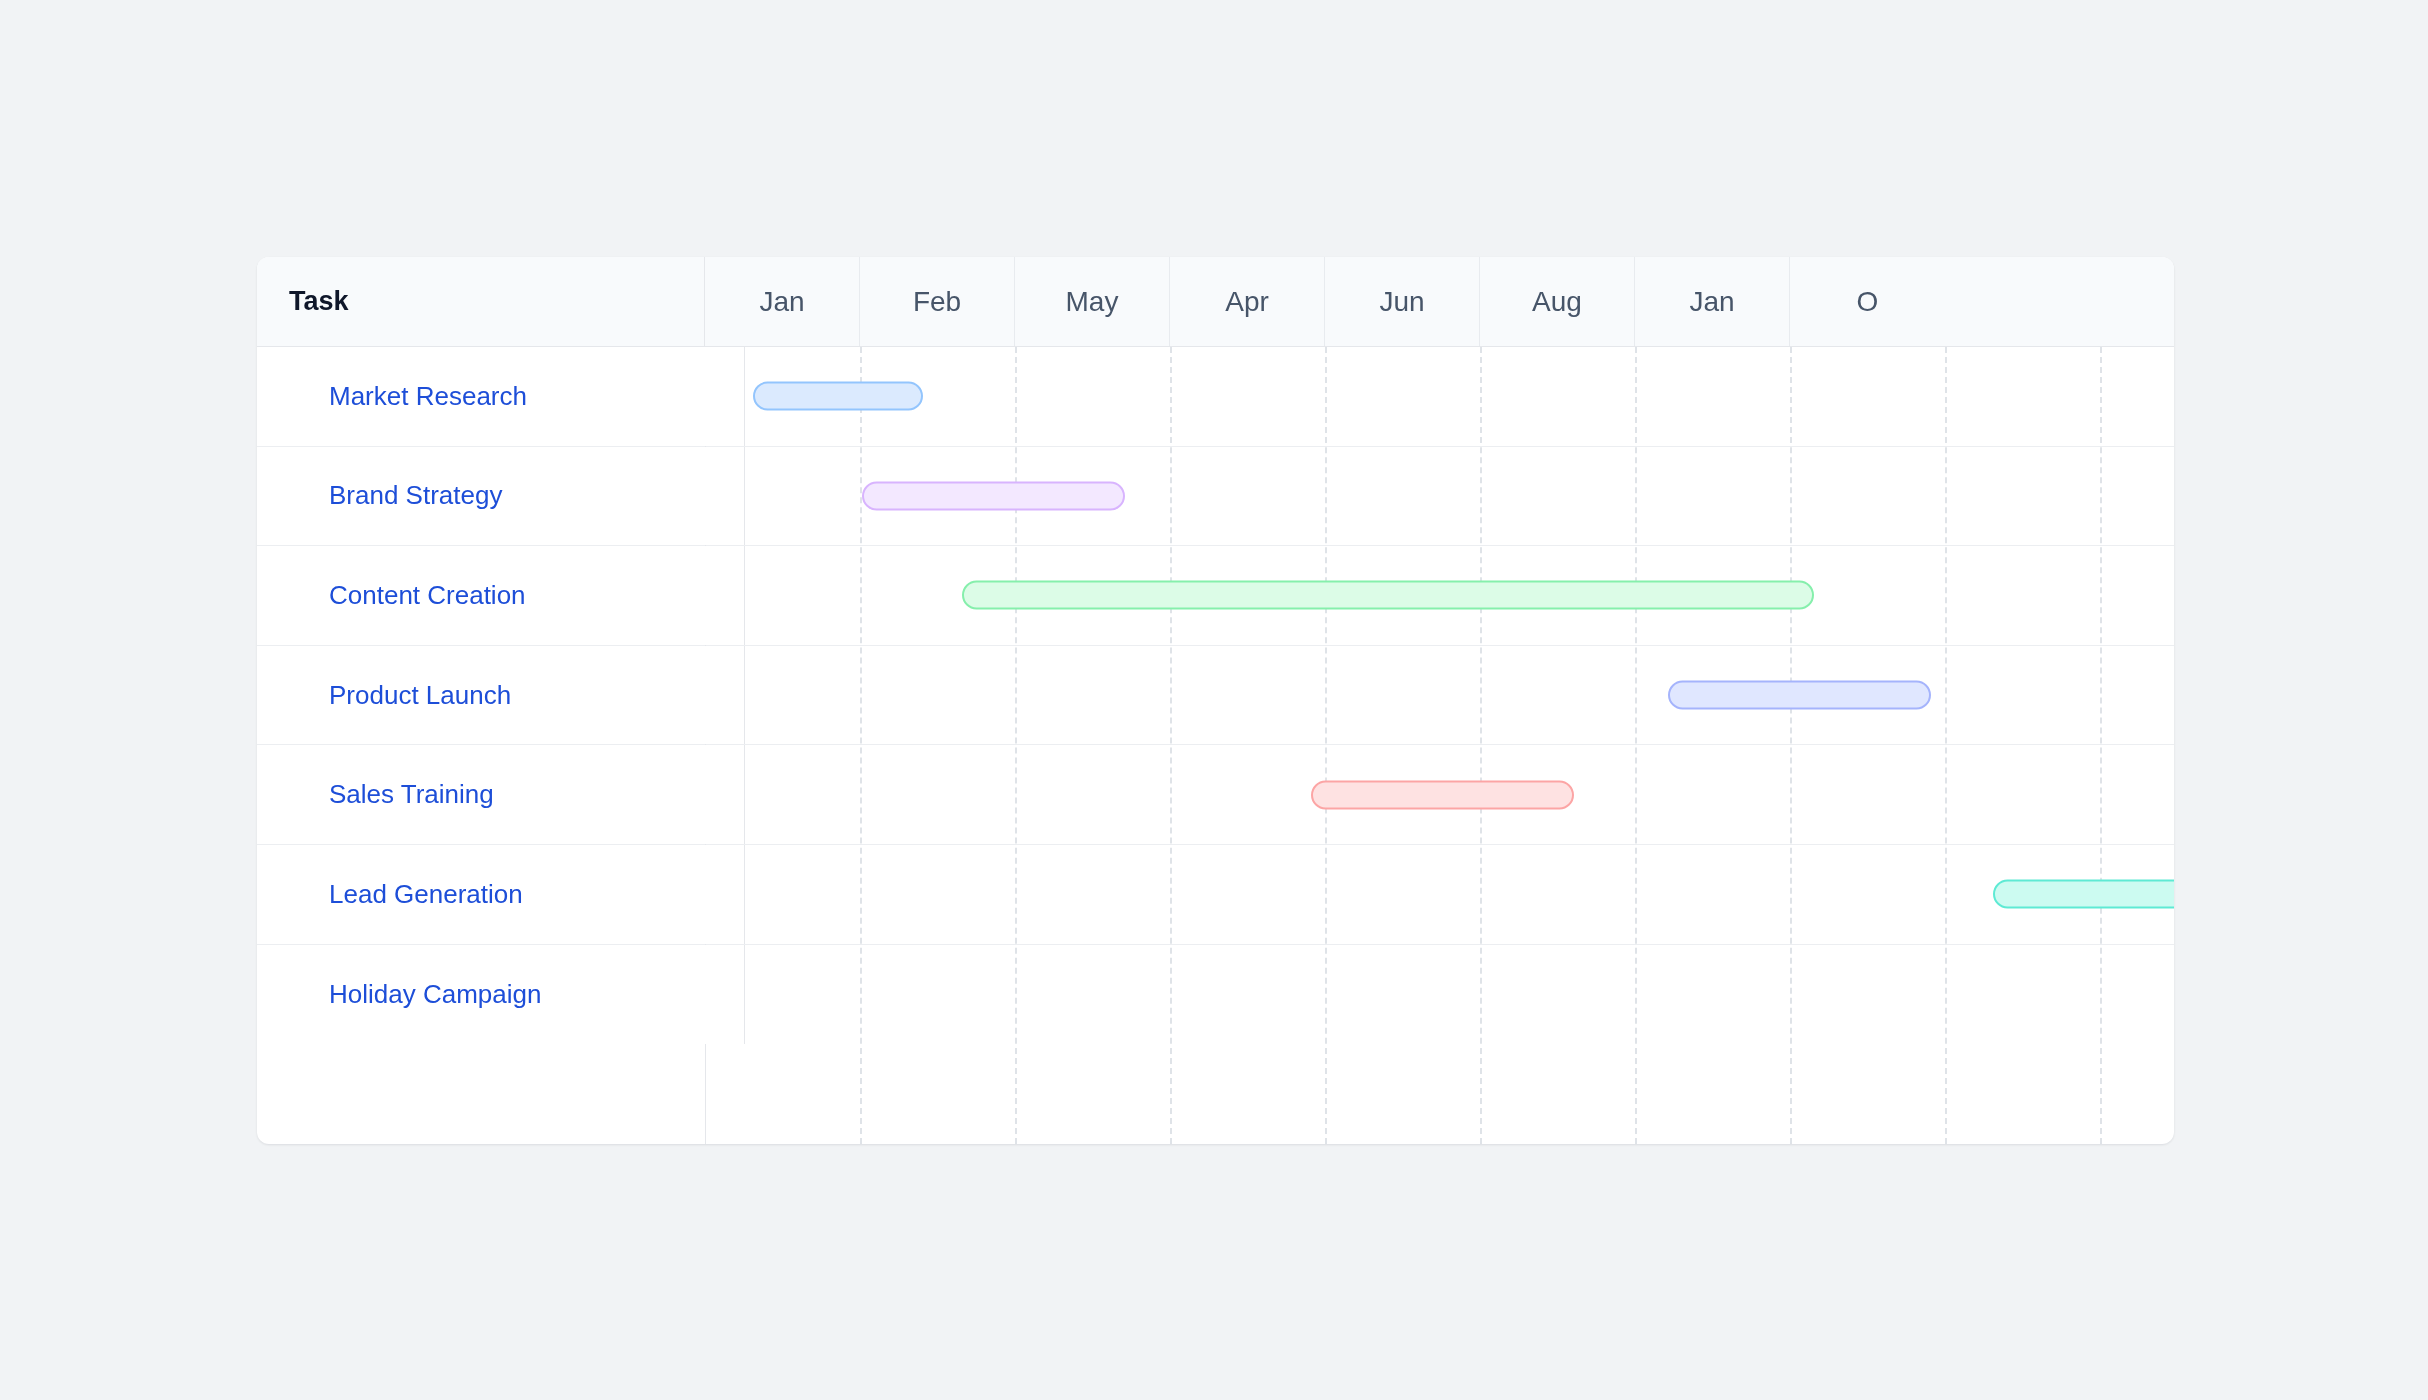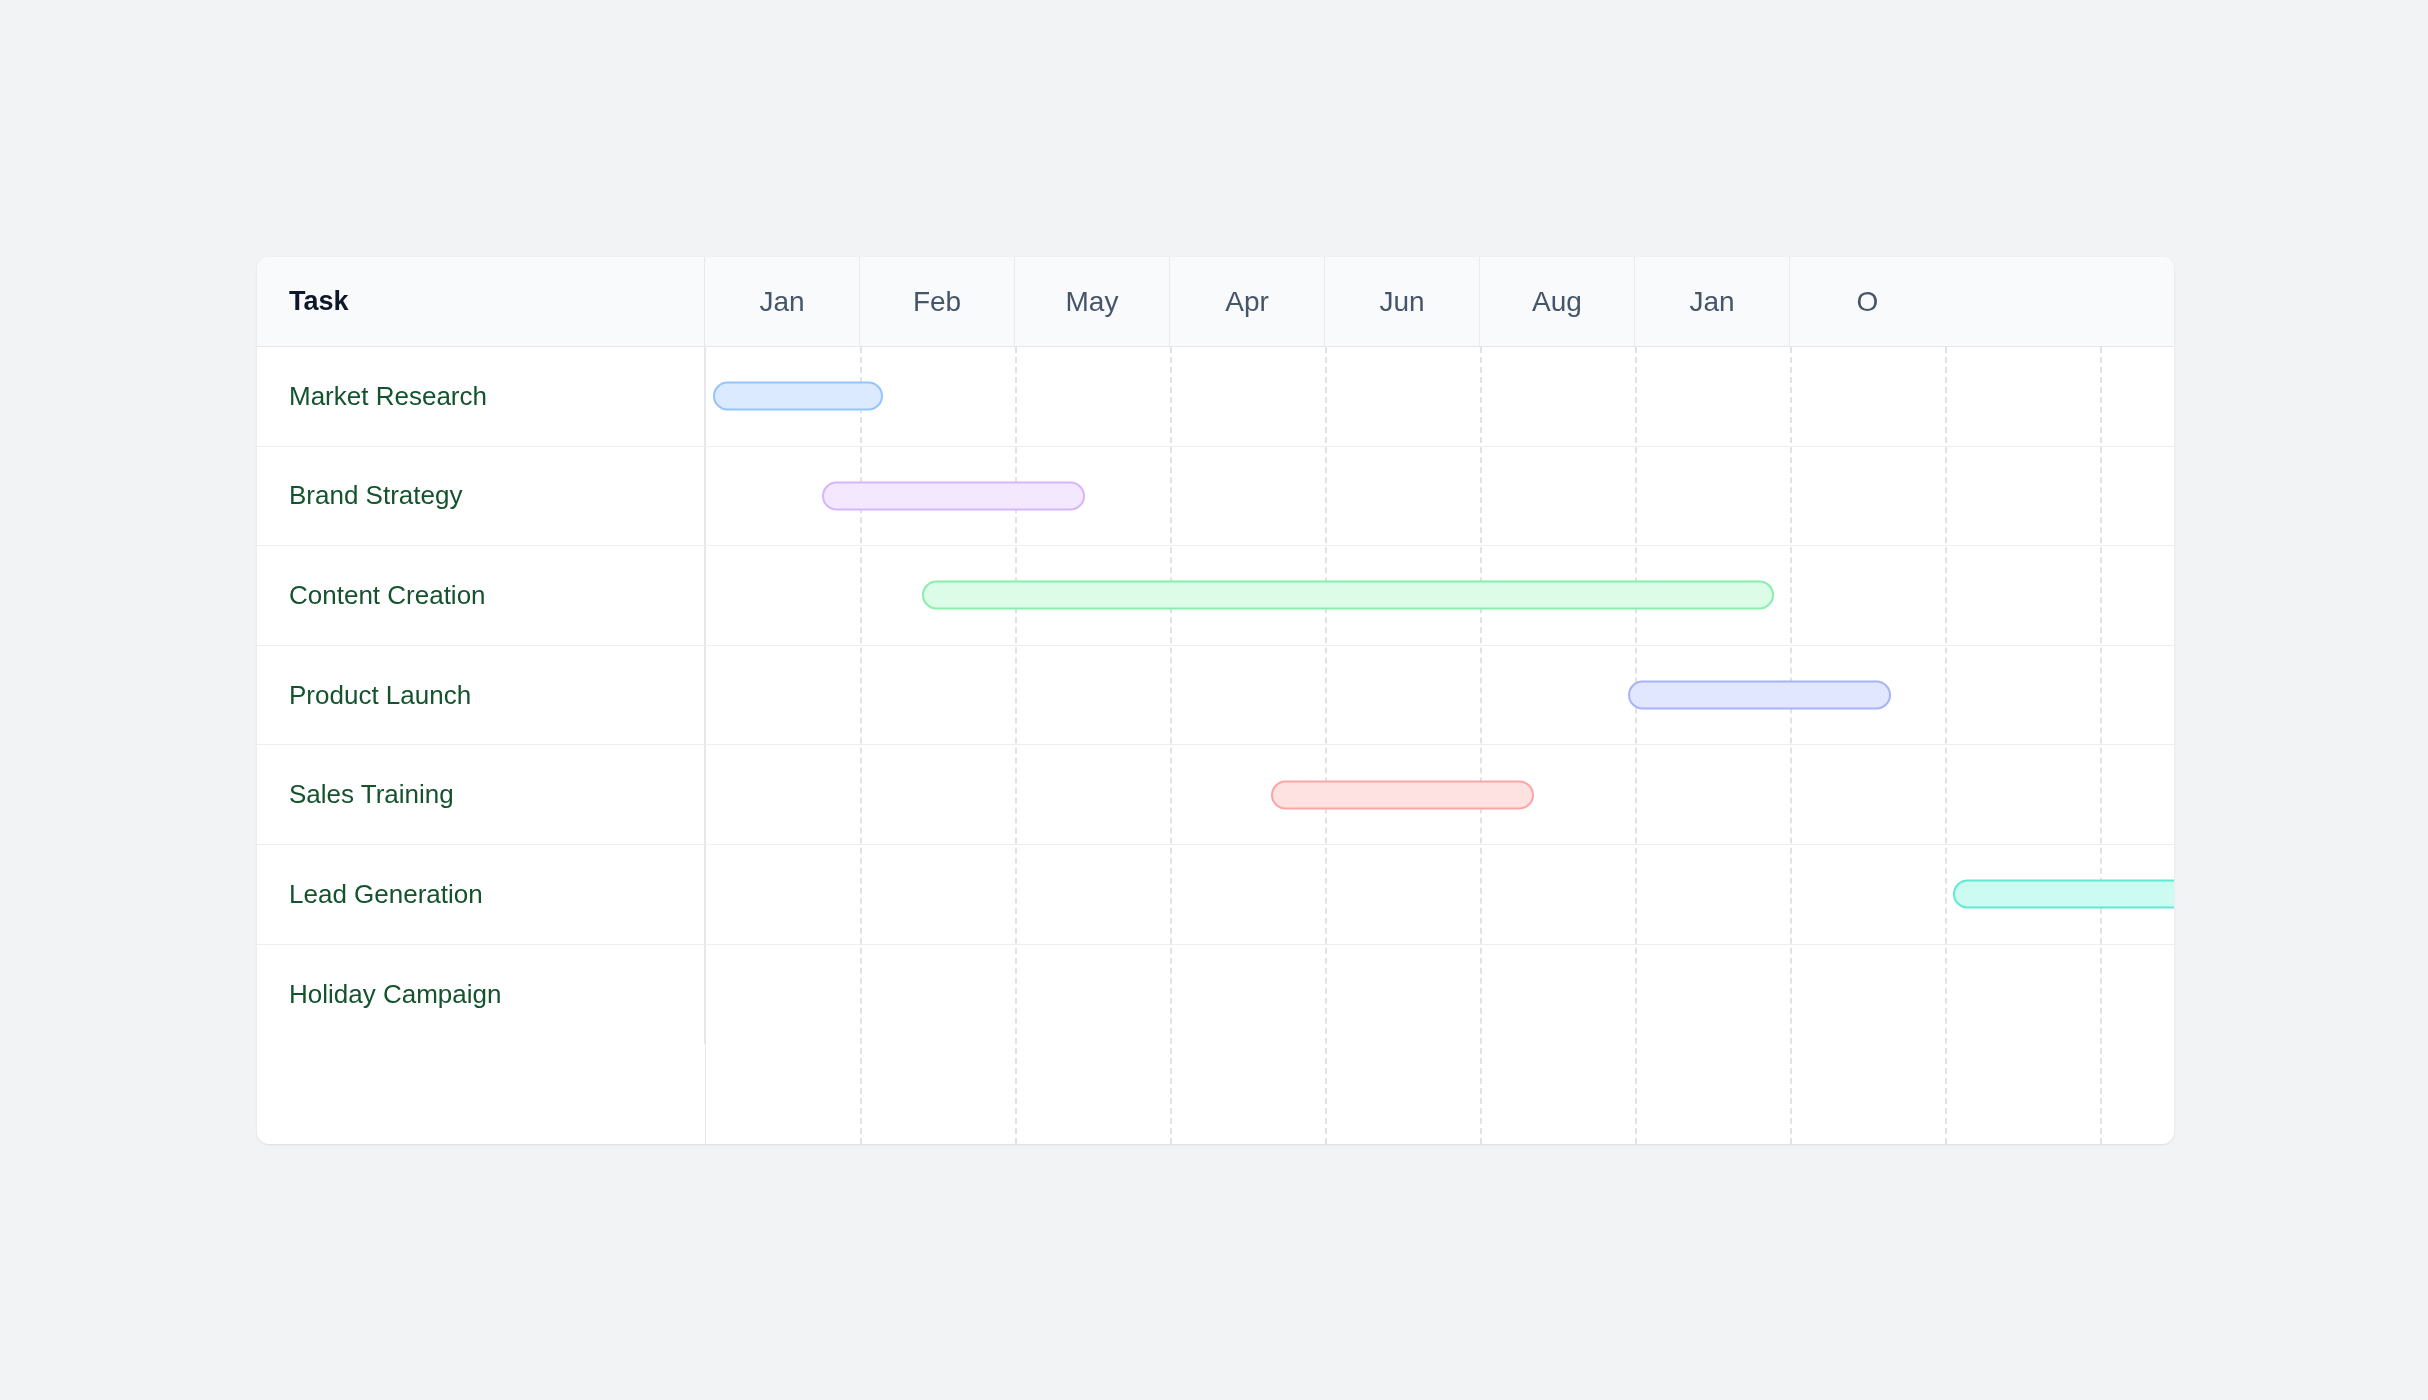--- a/index.html
+++ b/index.html
@@ -101,25 +101,26 @@
   }
   .gantt-row:last-child { border-bottom: none; gap: 32px; }
 
   .task-cell {
     width: 448px;
     flex: 0 0 448px;
     display: flex;
     align-items: center;
     padding-left: 32px;
     font-size: 26px;
-    color: #14532d;
+    color: #1d4ed8;
     border-right: 1px solid #e5e7eb;
     background: #ffffff;
     position: relative;
     z-index: 3;
+    margin-left: 40px;
   }
 
   .timeline-cell {
     position: relative;
     flex: 1 1 auto;
     height: 100%;
     z-index: 2;
   }
 
   .bar {

